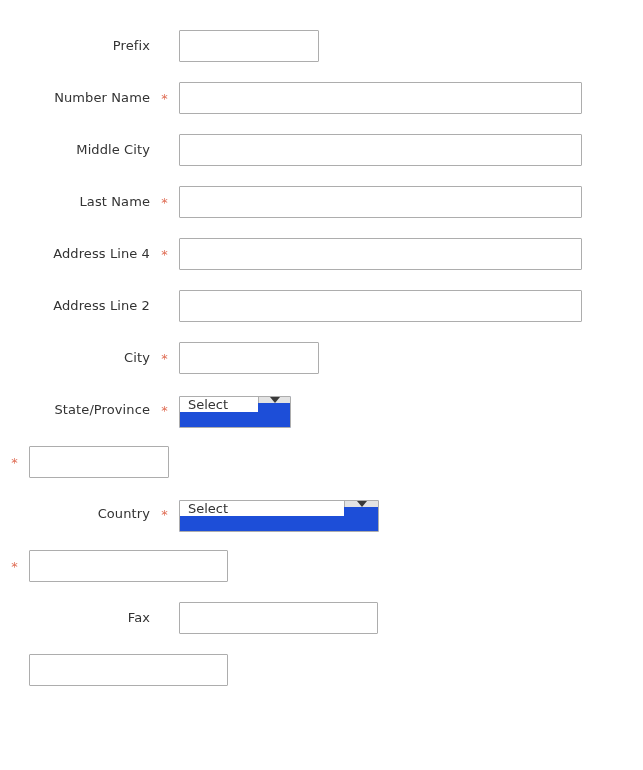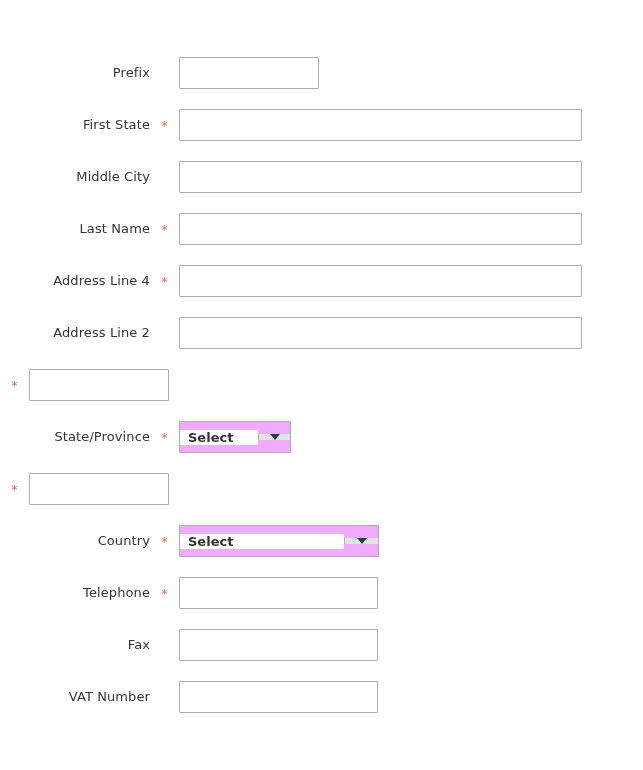--- a/index.html
+++ b/index.html
@@ -13,21 +13,21 @@
     background: #ffffff;
     font-family: "DejaVu Sans", "Liberation Sans", sans-serif;
     overflow: hidden;
   }
 
   .form-wrap {
     position: relative;
     width: 558px;
     height: 770px;
     box-sizing: border-box;
-    padding-top: 57px;
+    padding-top: 30px;
   }
 
   .field-row {
     display: flex;
     align-items: flex-start;
     height: 52px;
   }
 
   
   .label-col {
@@ -74,28 +74,27 @@
     outline: none;
     display: block;
   }
   .txt.w-narrow { width: 140px; }
   .txt.w-medium { width: 199px; }
   .txt.w-wide   { width: 403px; }
 
   
   .dropdown {
     display: inline-flex;
-    align-items: center;
+    align-items: flex-start;
     height: 32px;
     box-sizing: border-box;
     border: 1px solid #adadad;
     border-radius: 1px;
-    background: #f0abfc;
+    background: #1d4ed8;
     overflow: hidden;
-    font-weight: bold;
   }
   .dropdown .dd-value {
     display: flex;
     align-items: center;
     font-size: 13px;
     color: #333333;
     padding: 0 8px;
     background: #ffffff;
     box-sizing: border-box;
     white-space: nowrap;
@@ -131,21 +130,21 @@
 
 <div class="form-wrap" id="form-root">
     <div class="field-row">
       <label class="label-col">Prefix</label>
       <span class="req-col empty"></span>
       <div class="control-col">
         <input type="text" class="txt w-narrow" placeholder="" style="">
       </div>
     </div>
     <div class="field-row">
-      <label class="label-col">First State</label>
+      <label class="label-col">Number Name</label>
       <span class="req-col"><span class="req-mark">*</span></span>
       <div class="control-col">
         <input type="text" class="txt w-wide" placeholder="" style="">
       </div>
     </div>
     <div class="field-row">
       <label class="label-col">Middle City</label>
       <span class="req-col empty"></span>
       <div class="control-col">
         <input type="text" class="txt w-wide" placeholder="" style="">
@@ -166,20 +165,21 @@
       </div>
     </div>
     <div class="field-row">
       <label class="label-col">Address Line 2</label>
       <span class="req-col empty"></span>
       <div class="control-col">
         <input type="text" class="txt w-wide" placeholder="" style="">
       </div>
     </div>
     <div class="field-row">
+      <label class="label-col">City</label>
       <span class="req-col"><span class="req-mark">*</span></span>
       <div class="control-col">
         <input type="text" class="txt w-narrow" placeholder="" style="">
       </div>
     </div>
     <div class="field-row">
       <label class="label-col">State/Province</label>
       <span class="req-col"><span class="req-mark">*</span></span>
       <div class="control-col"><div class="dropdown dd-state">
           <span class="dd-value">Select</span>
@@ -198,33 +198,31 @@
       <label class="label-col">Country</label>
       <span class="req-col"><span class="req-mark">*</span></span>
       <div class="control-col"><div class="dropdown dd-country">
           <span class="dd-value">Select</span>
           <span class="dd-button">
             <span class="dd-arrow"></span>
           </span>
         </div></div>
     </div>
     <div class="field-row">
-      <label class="label-col">Telephone</label>
       <span class="req-col"><span class="req-mark">*</span></span>
       <div class="control-col">
         <input type="text" class="txt w-medium" placeholder="" style="">
       </div>
     </div>
     <div class="field-row">
       <label class="label-col">Fax</label>
       <span class="req-col empty"></span>
       <div class="control-col">
         <input type="text" class="txt w-medium" placeholder="" style="">
       </div>
     </div>
     <div class="field-row">
-      <label class="label-col">VAT Number</label>
       <span class="req-col empty"></span>
       <div class="control-col">
         <input type="text" class="txt w-medium" placeholder="" style="">
       </div>
     </div>
   </div>
 
 </body></html>

